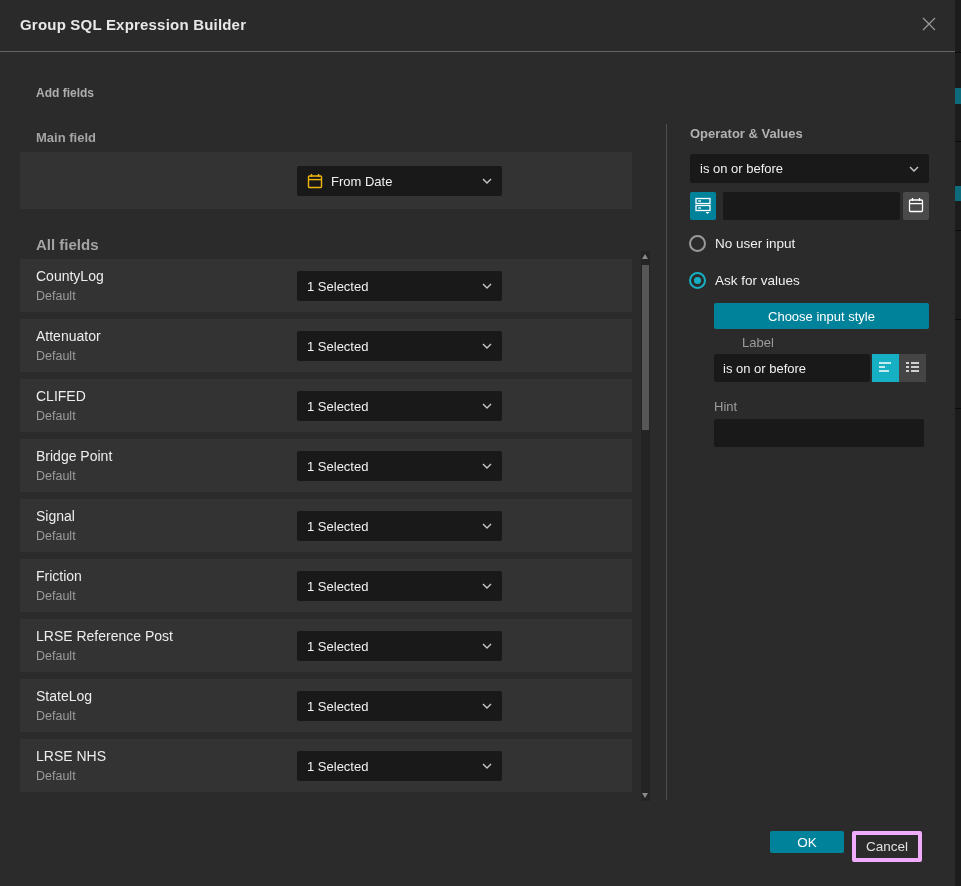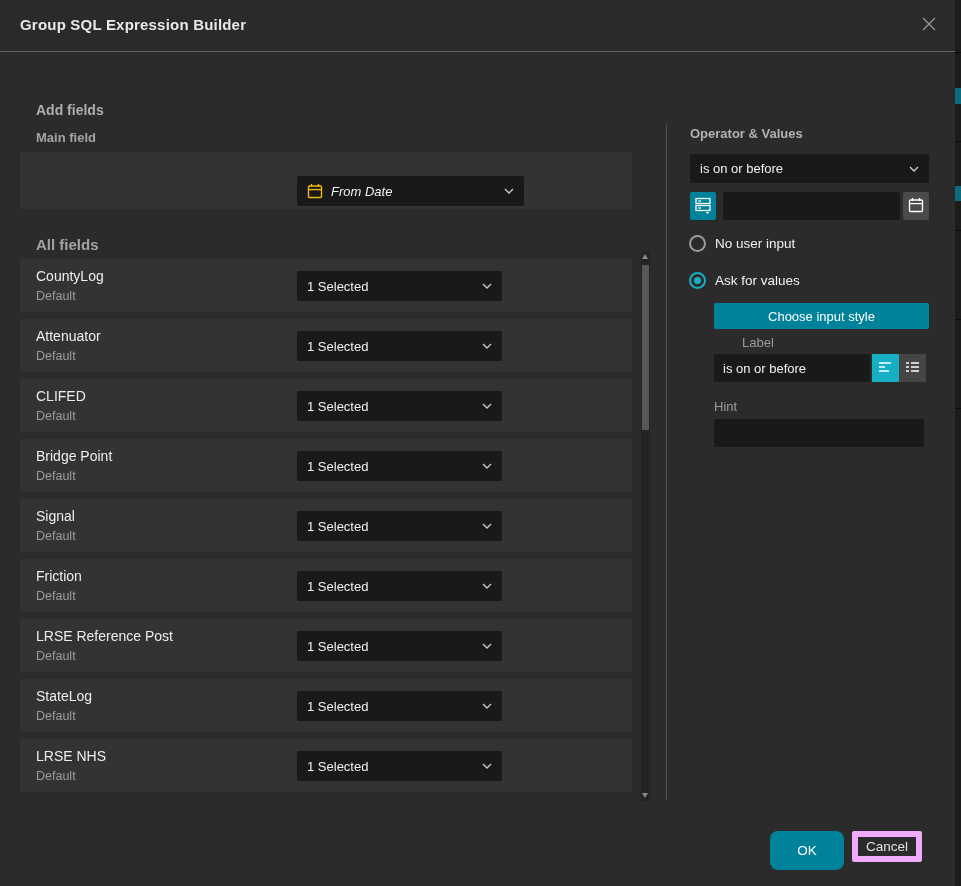--- a/index.html
+++ b/index.html
@@ -19,35 +19,35 @@
   html,body{width:961px;height:886px;background:#111;}
   body{font-family:"Liberation Sans", sans-serif;}
   .dialog{position:relative;width:961px;height:886px;background:var(--bg);overflow:hidden;}
 
   
   .titlebar{position:absolute;left:0;top:0;width:955px;height:52px;background:#2a2a2a;border-bottom:1px solid #636363;text-decoration:underline;}
   .title{position:absolute;left:20px;top:16px;font-size:15px;font-weight:700;color:#e8e8e8;letter-spacing:.2px;}
   .close{position:absolute;right:14px;top:14px;width:24px;height:24px;display:flex;align-items:center;justify-content:center;cursor:pointer;}
 
   
-  .h-add{position:absolute;left:36px;top:102px;font-size:14px;font-weight:700;color:var(--heading);}
+  .h-add{position:absolute;left:36px;top:86px;font-size:12px;font-weight:700;color:var(--heading);}
   .h-main{position:absolute;left:36px;top:130px;font-size:13px;font-weight:700;color:#a4a4a4;}
   .h-all{position:absolute;left:36px;top:236px;font-size:15px;font-weight:700;color:#a4a4a4;}
   .h-op{position:absolute;left:690px;top:126px;font-size:13px;font-weight:700;color:#b2b2b2;}
 
   
   .sel{display:flex;align-items:center;background:var(--field);border-radius:2px;color:var(--text);font-size:13px;padding:0 10px;cursor:pointer;}
   .sel .lbl{flex:1;white-space:nowrap;overflow:hidden;}
   .sel svg.chev{flex:none;margin-left:6px;}
   .tinput{background:var(--field);border:none;border-radius:2px;color:var(--text);font-size:13px;padding:0 9px;outline:none;}
 
   
   .main-panel{position:absolute;left:20px;top:152px;width:612px;height:57px;background:var(--panel);}
   .sel-layer{position:absolute;left:36px;top:166px;width:247px;height:30px;}
-  .sel-field{position:absolute;left:297px;top:176px;width:227px;height:30px;font-style:italic;}
+  .sel-field{position:absolute;left:297px;top:166px;width:205px;height:30px;}
   .sel-field .cal{flex:none;margin-right:8px;display:flex;}
 
   
   .list{position:absolute;left:20px;top:259px;width:612px;}
   .row{position:relative;width:612px;height:53px;background:var(--panel);margin-bottom:7px;}
   .row .fname{position:absolute;left:16px;top:9px;font-size:14px;color:#ededed;}
   .row .ftype{position:absolute;left:16px;top:30px;font-size:12.5px;color:var(--muted);}
   .row .sel{position:absolute;left:277px;top:12px;width:205px;height:30px;}
 
   
@@ -76,22 +76,22 @@
 
   .btn-choose{position:absolute;left:714px;top:303px;width:215px;height:26px;background:var(--teal);border:none;border-radius:2px;color:#fff;font-size:13px;font-family:inherit;cursor:pointer;}
   .lab-caption{position:absolute;left:742px;top:335px;font-size:13px;color:#9c9c9c;}
   .lab-input{position:absolute;left:714px;top:354px;width:156px;height:28px;}
   .btn-align{position:absolute;left:872px;top:354px;width:27px;height:28px;background:var(--cyan);border:none;display:flex;align-items:center;justify-content:center;cursor:pointer;}
   .btn-list{position:absolute;left:899px;top:354px;width:27px;height:28px;background:#454545;border:none;display:flex;align-items:center;justify-content:center;cursor:pointer;}
   .hint-caption{position:absolute;left:714px;top:399px;font-size:13px;color:#9c9c9c;}
   .hint-input{position:absolute;left:714px;top:419px;width:210px;height:28px;}
 
   
-  .btn-ok{position:absolute;left:770px;top:831px;width:74px;height:39px;background:var(--teal);border:none;border-radius:8px;color:#fff;font-size:13.5px;font-family:inherit;cursor:pointer;}
-  .btn-cancel{position:absolute;left:852px;top:831px;width:70px;height:31px;background:transparent;border:6px solid #f0abfc;border-radius:2px;color:#e2e2e2;font-size:13.5px;font-family:inherit;cursor:pointer;}
+  .btn-ok{position:absolute;left:770px;top:831px;width:74px;height:22px;background:var(--teal);border:none;border-radius:2px;color:#fff;font-size:13.5px;font-family:inherit;cursor:pointer;}
+  .btn-cancel{position:absolute;left:852px;top:831px;width:70px;height:31px;background:transparent;border:4px solid #f0abfc;border-radius:2px;color:#e2e2e2;font-size:13.5px;font-family:inherit;cursor:pointer;}
 
   
   .edge-strip{position:absolute;left:955px;top:0;width:6px;height:886px;background:#1c1c1c;}
   .edge-strip .seg-teal1{position:absolute;left:0;top:88px;width:6px;height:16px;background:#0e6b7c;}
   .edge-strip .seg-teal2{position:absolute;left:0;top:186px;width:6px;height:15px;background:#0e6b7c;}
   .edge-strip .ln{position:absolute;left:0;width:6px;height:1px;background:#0c0c0c;}
 </style>
 </head>
 <body>
 

